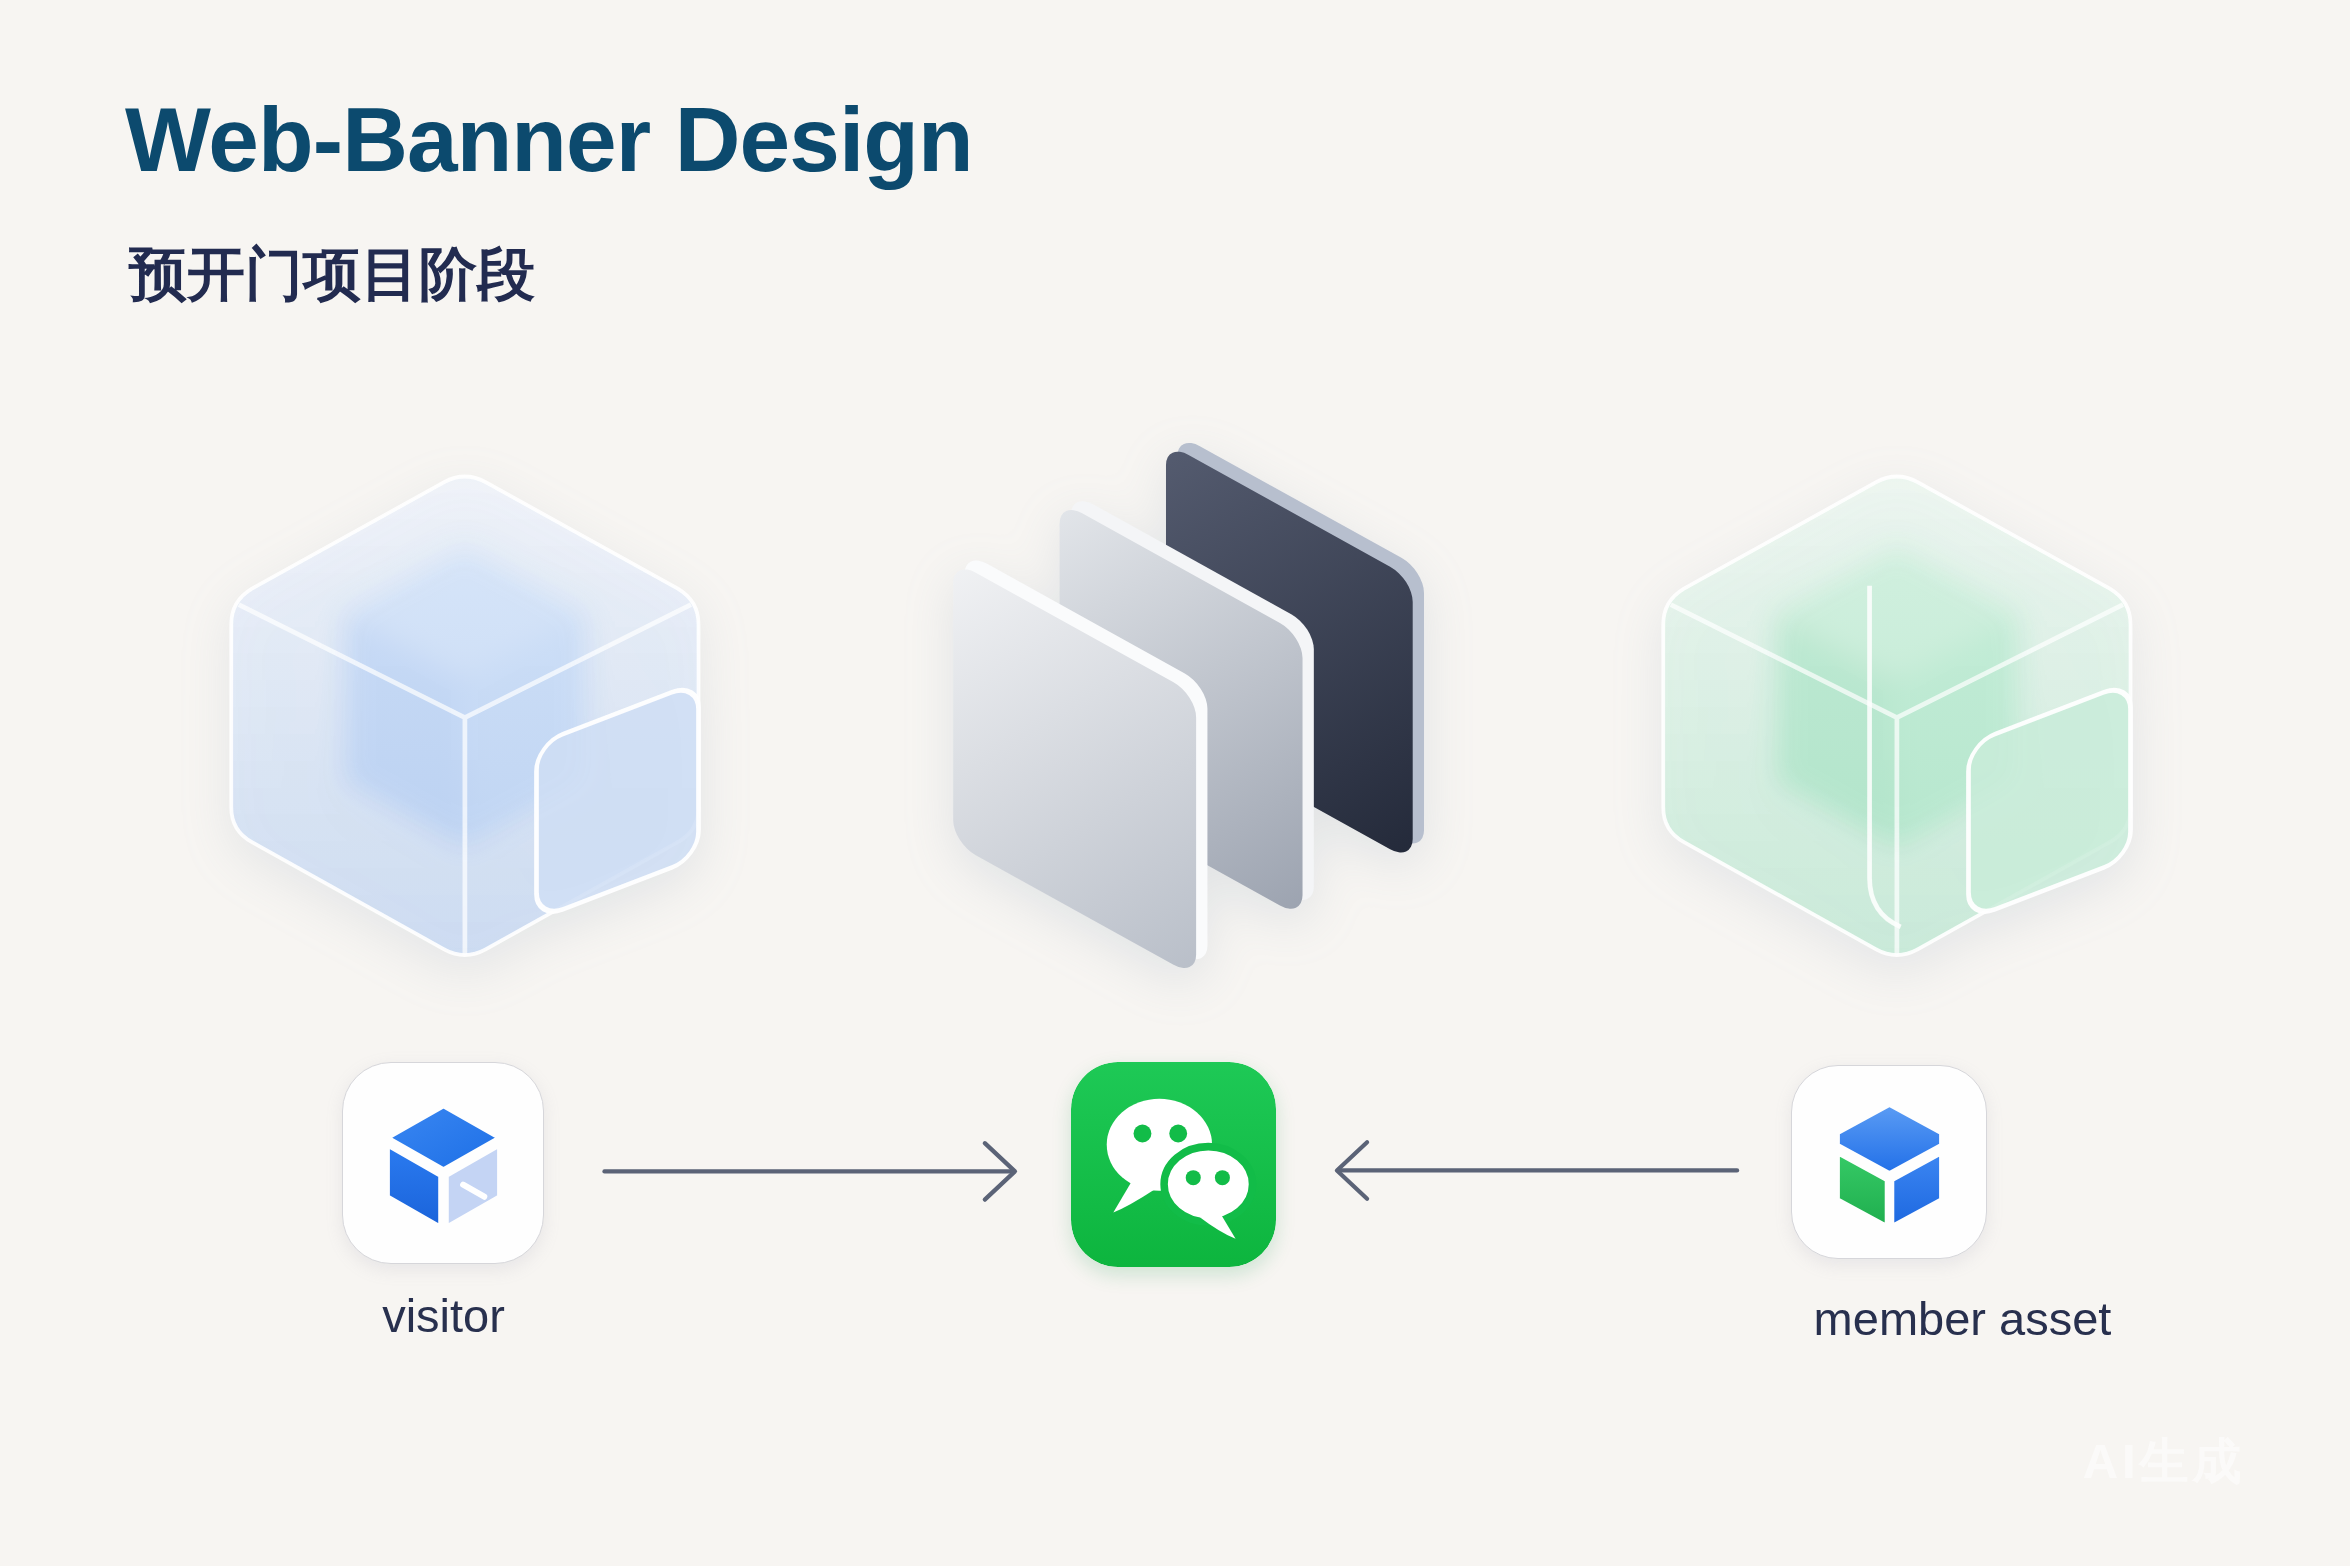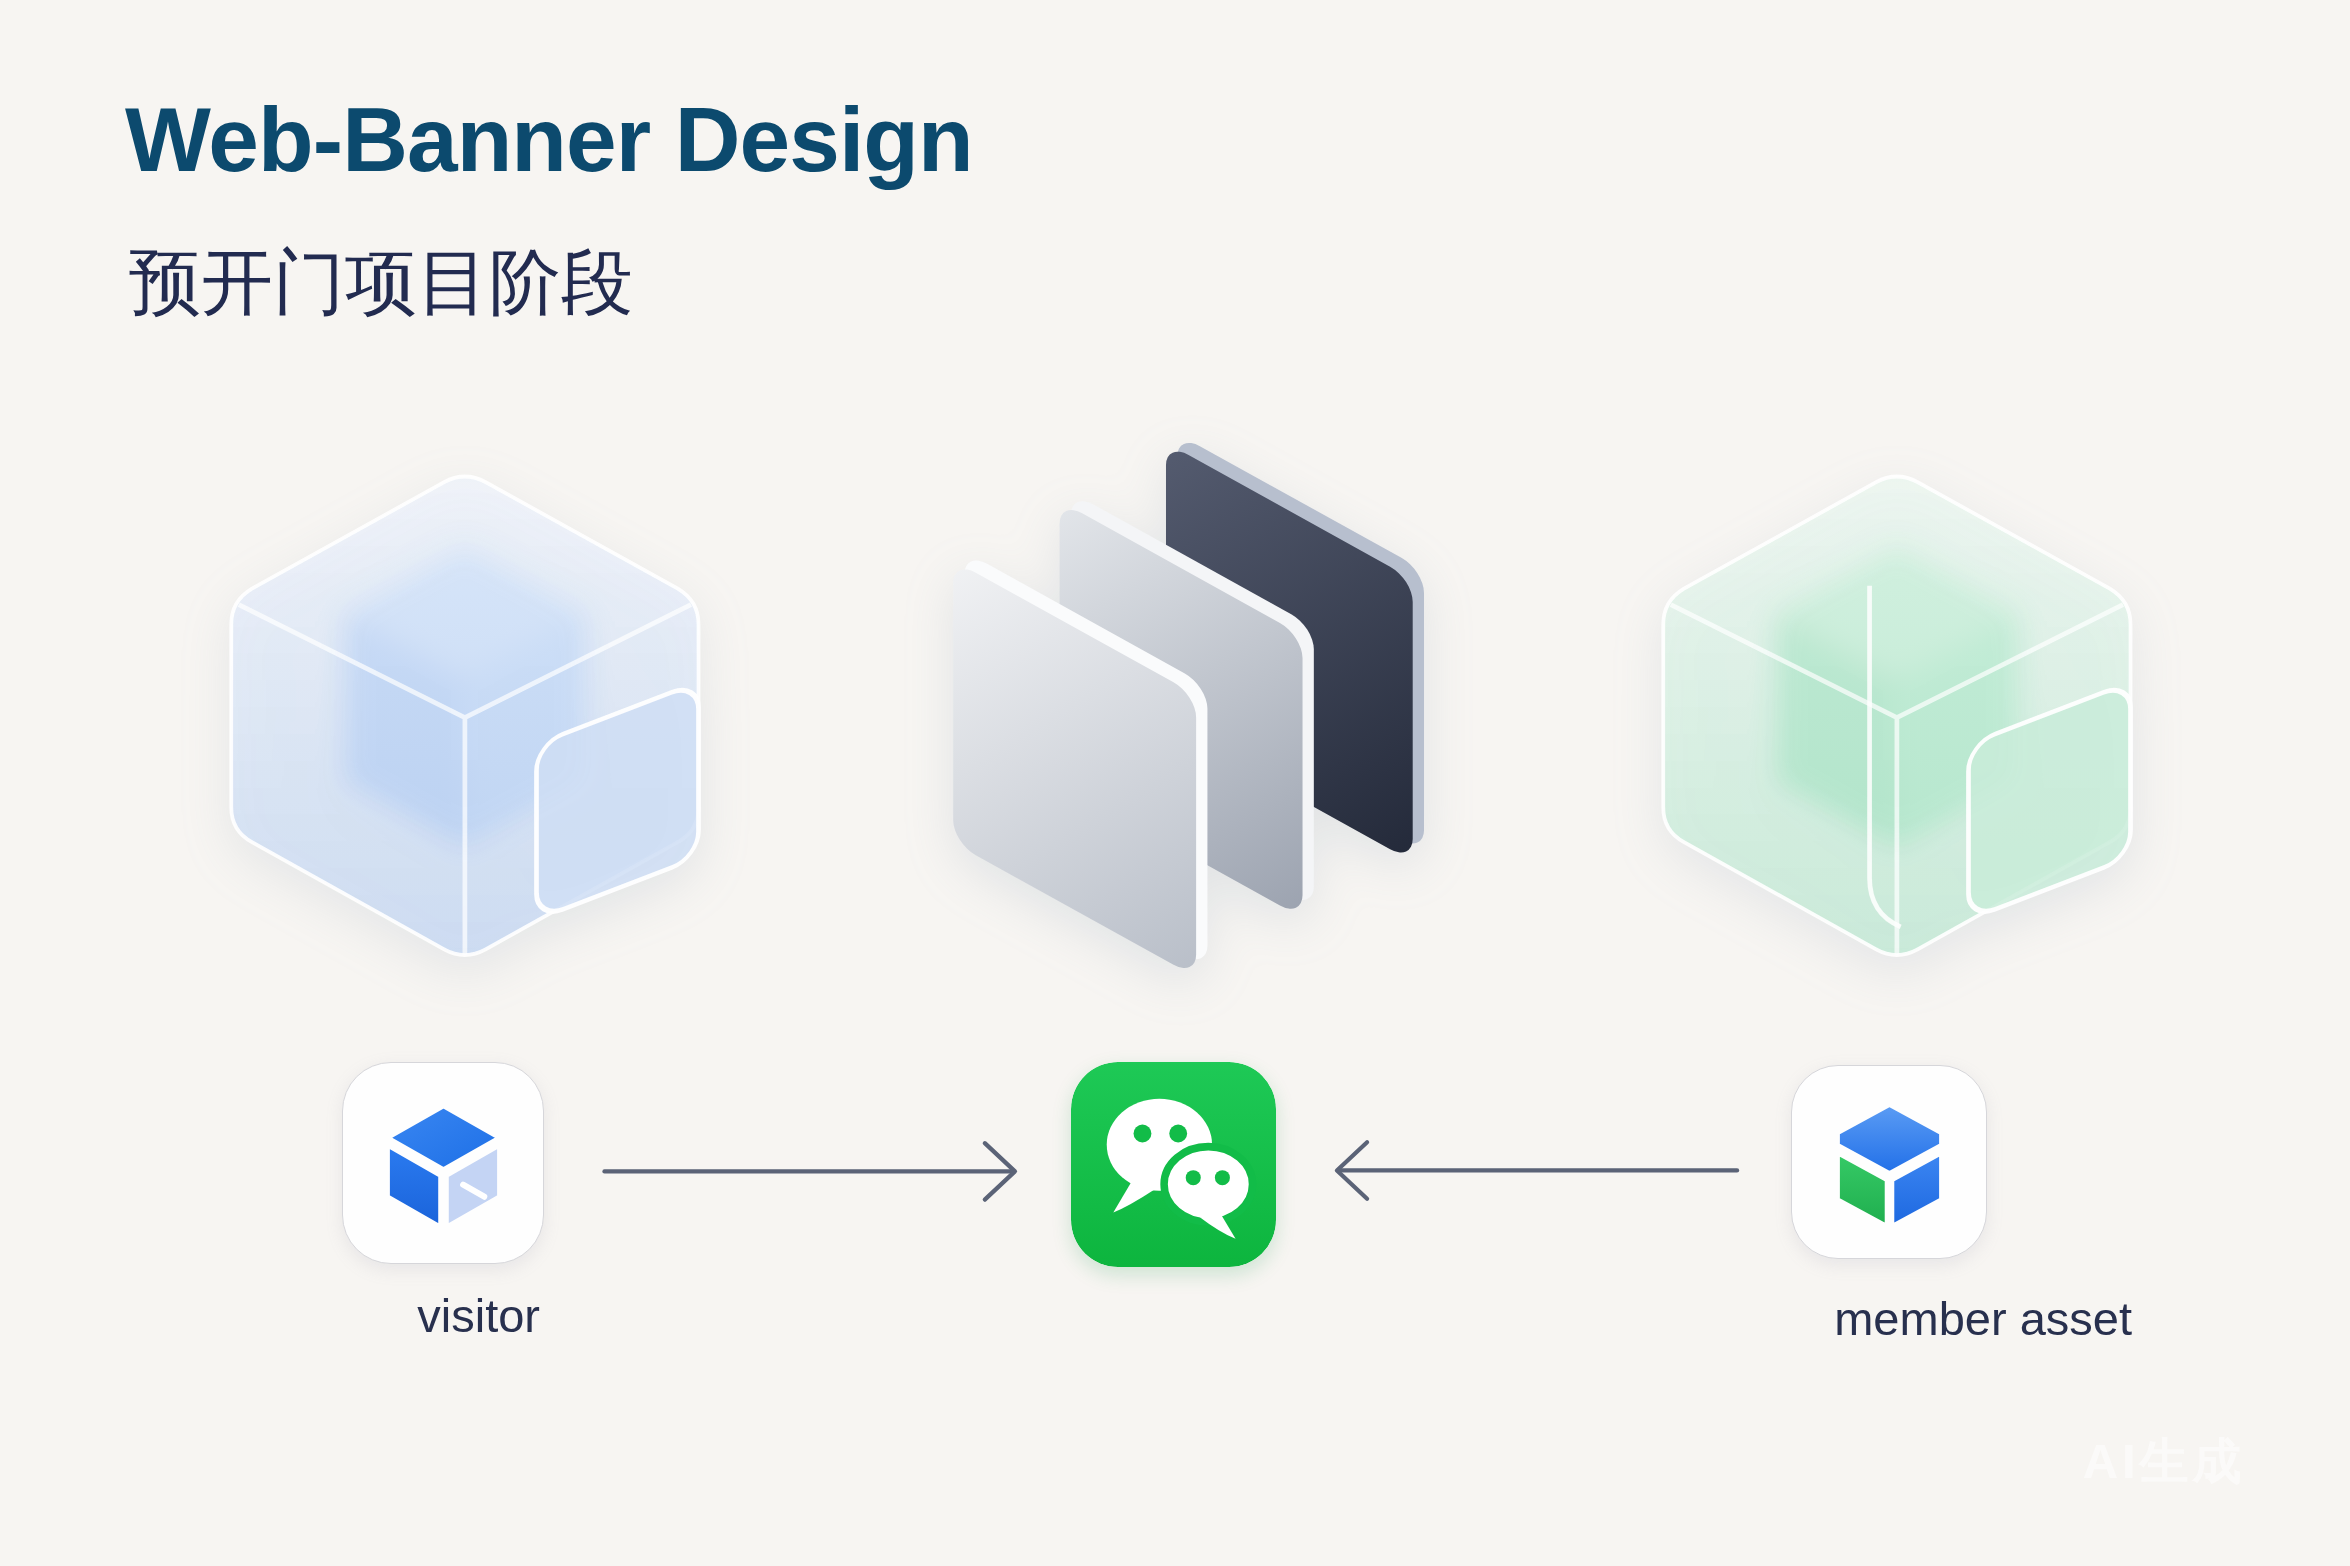--- a/index.html
+++ b/index.html
@@ -8,21 +8,21 @@
     background:#f7f5f2;
     font-family:"Liberation Sans","DejaVu Sans",sans-serif;
   }
   .title{
     position:absolute;left:125px;top:94px;
     font-size:91px;font-weight:700;letter-spacing:-0.9px;line-height:1;
     color:#0c4a6e;
   }
   .subtitle{
     position:absolute;left:129px;top:241px;
-    font-size:72px;font-weight:400;line-height:1.15;
+    font-size:58px;font-weight:700;line-height:1.15;
     color:#222b50;
   }
   .illos svg{position:absolute;filter:drop-shadow(0 15px 24.5px rgba(120,140,170,0.16));}
   #blue-cube{left:218px;top:452px;}
   #gray-panels{left:937px;top:433px;}
   #green-cube{left:1650px;top:452px;}
 
   .app-icon{
     position:absolute;background:#fefefe;
     border:1.9px solid #d6d6da;border-radius:49px;
@@ -30,21 +30,21 @@
     display:flex;align-items:center;justify-content:center;
   }
   #visitor-icon{left:342px;top:1062px;width:200px;height:200px;}
   #member-icon{left:1791px;top:1065px;width:194px;height:192px;border-radius:47px;}
   #wechat-icon{
     position:absolute;left:1071px;top:1062px;width:205px;height:205px;
     border-radius:47px;box-shadow:0 7.5px 19px rgba(20,150,70,0.18);
   }
   .node-label{
     position:absolute;font-size:47px;font-weight:400;color:#28304e;
-    text-align:right;line-height:1;
+    text-align:center;line-height:1;
   }
   #visitor-label{left:347px;top:1292px;width:193px;}
   #member-label{left:1793px;top:1295px;width:339px;}
   .arrow-layer{position:absolute;left:0;top:0;width:2350px;height:1567px;pointer-events:none;}
   .watermark{
     position:absolute;right:105px;bottom:72px;
     font-size:49px;font-weight:700;color:#ffffff;opacity:0.55;
     letter-spacing:3.8px;
   }
 </style>

